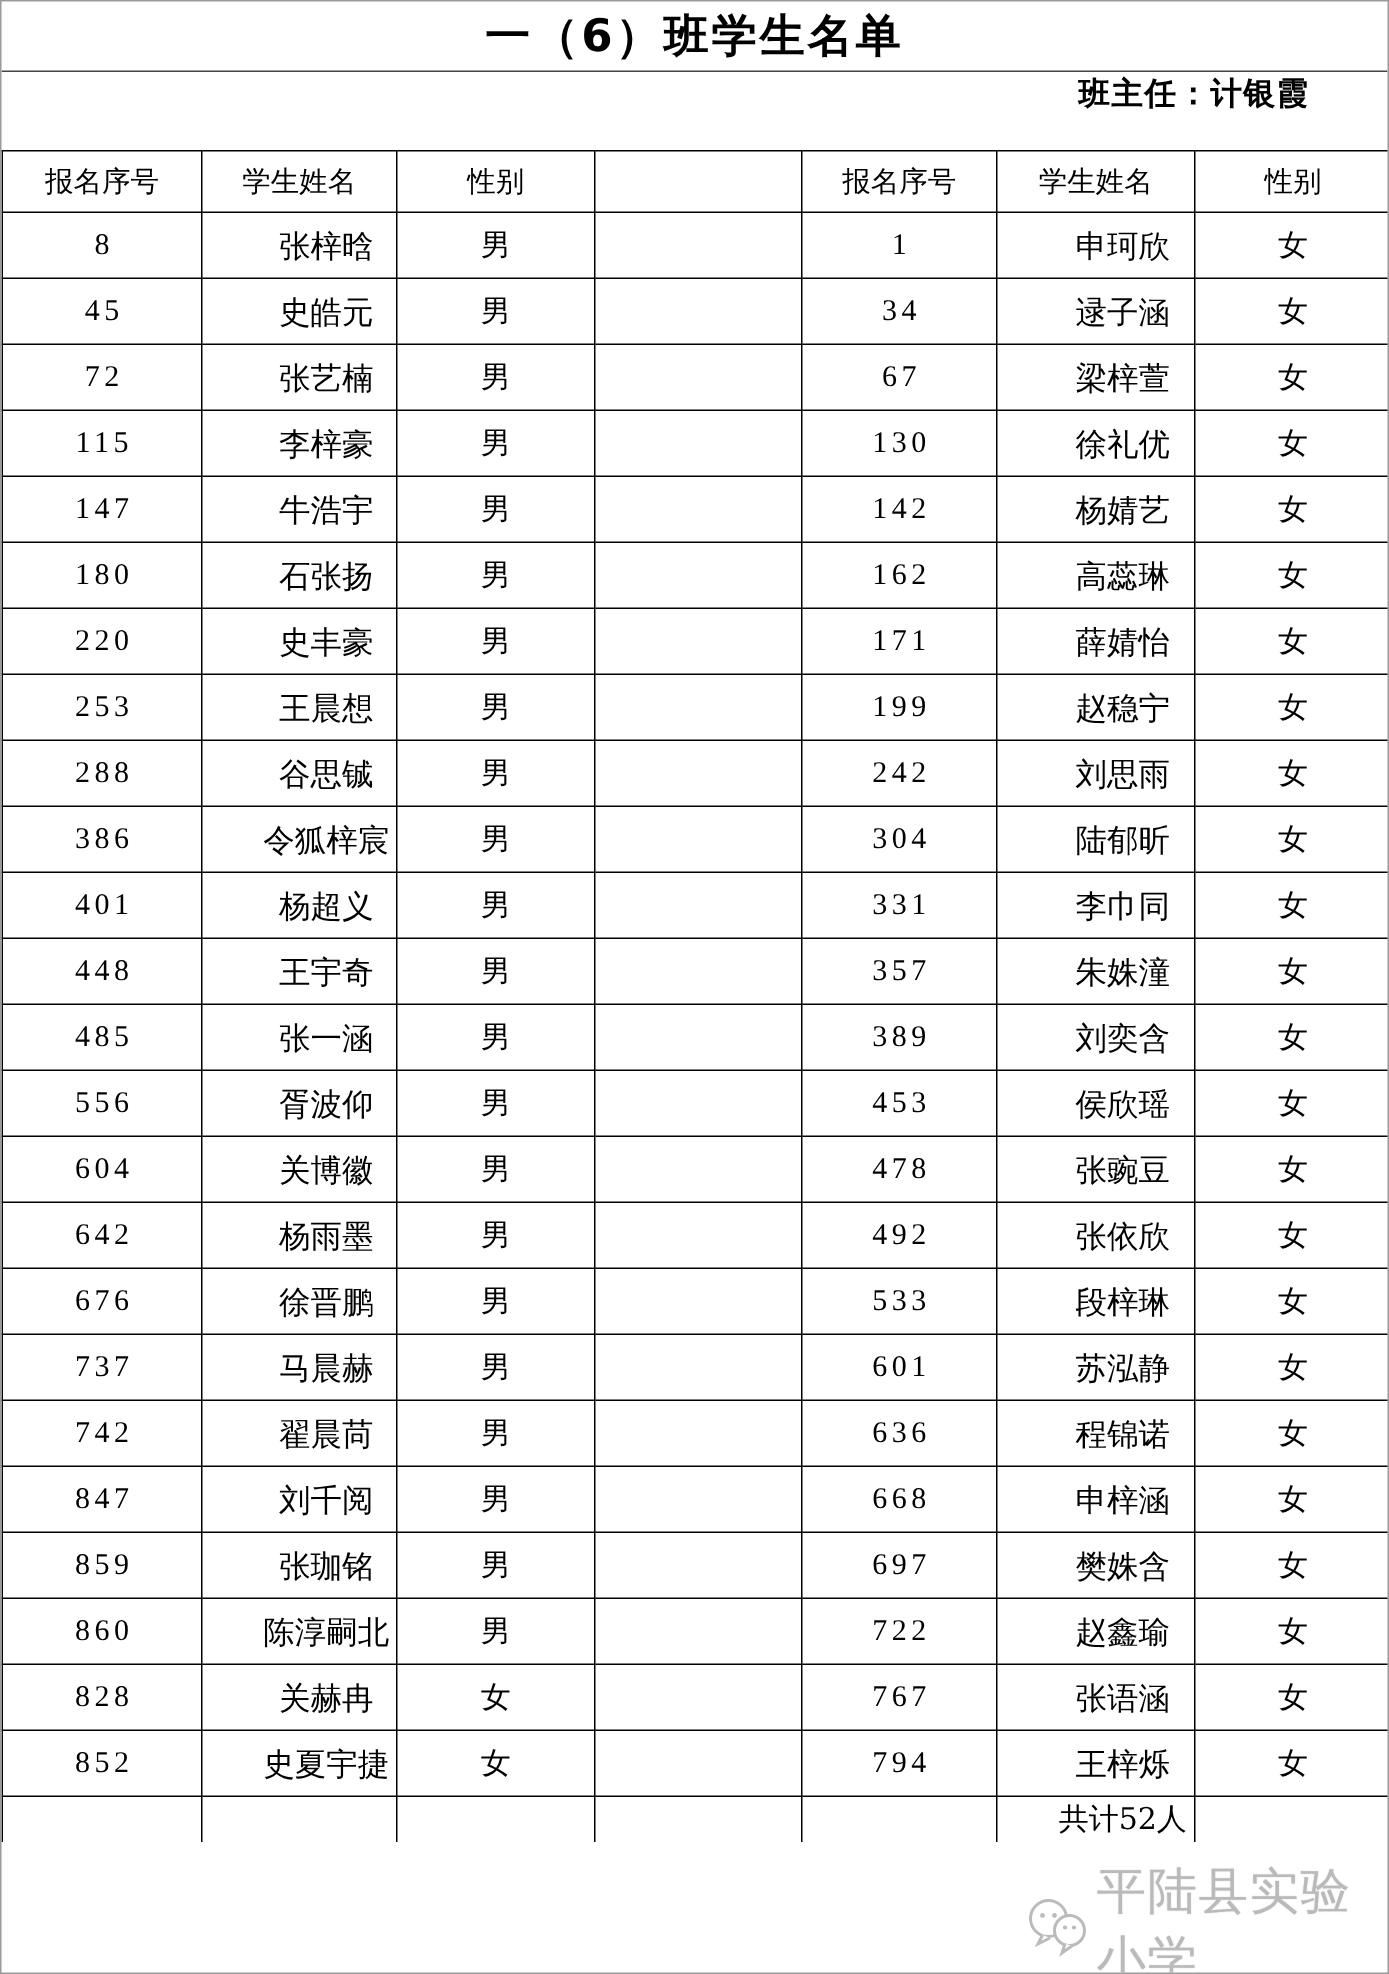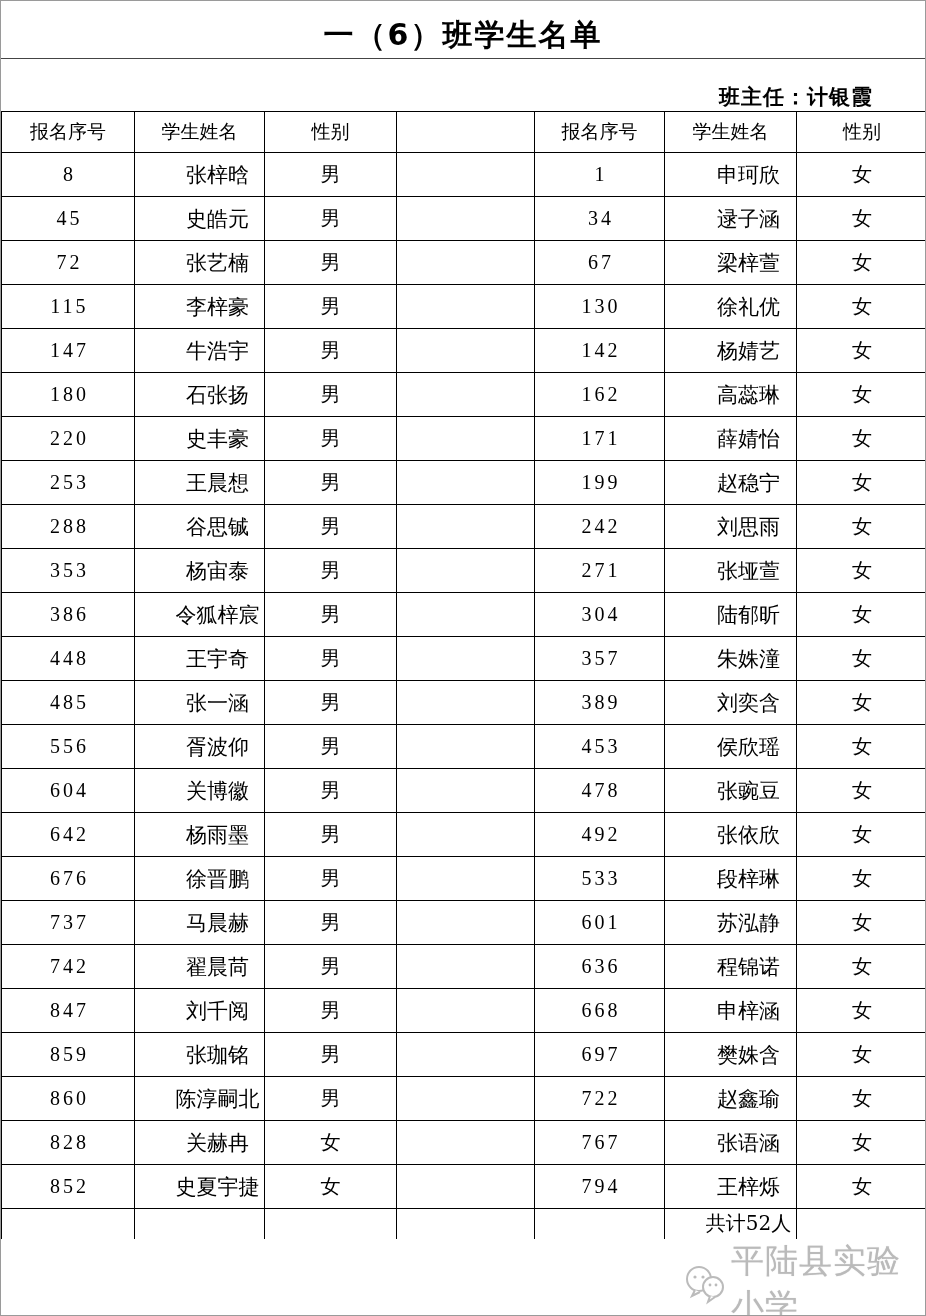--- a/index.html
+++ b/index.html
@@ -16,32 +16,31 @@
     background: #fff;
     border: 1px solid #9a9a9a;
     overflow: hidden;
   }
   .title-row {
     height: 47px;
     display: flex;
     align-items: center;
     justify-content: center;
     border-bottom: 1px solid #444;
-    margin-top: 11px;
   }
   .title-row h1 {
     font-family: "DejaVu Sans", "Liberation Sans", sans-serif;
     font-weight: 700;
     font-size: 30px;
     letter-spacing: 2px;
   }
   .teacher-row {
     height: 52px;
     display: flex;
-    align-items: flex-end;
+    align-items: flex-start;
     justify-content: flex-end;
     padding-right: 52px;
     font-size: 21px;
     font-weight: 600;
     letter-spacing: 1px;
   }
   table.roster {
     width: 926px;
     border-collapse: collapse;
     table-layout: fixed;
@@ -197,35 +196,35 @@
         <tr>
           <td class="num">288</td>
           <td class="name">谷思铖</td>
           <td>男</td>
           <td></td>
           <td class="num">242</td>
           <td class="name">刘思雨</td>
           <td>女</td>
         </tr>
         <tr>
-          <td class="num">353</td>
-          <td class="name">杨宙泰</td>
-          <td>男</td>
-          <td></td>
-          <td class="num">271</td>
-          <td class="name">张垭萱</td>
-          <td>女</td>
-        </tr>
-        <tr>
           <td class="num">386</td>
           <td class="name">令狐梓宸</td>
           <td>男</td>
           <td></td>
           <td class="num">304</td>
           <td class="name">陆郁昕</td>
+          <td>女</td>
+        </tr>
+        <tr>
+          <td class="num">401</td>
+          <td class="name">杨超义</td>
+          <td>男</td>
+          <td></td>
+          <td class="num">331</td>
+          <td class="name">李巾同</td>
           <td>女</td>
         </tr>
         <tr>
           <td class="num">448</td>
           <td class="name">王宇奇</td>
           <td>男</td>
           <td></td>
           <td class="num">357</td>
           <td class="name">朱姝潼</td>
           <td>女</td>

